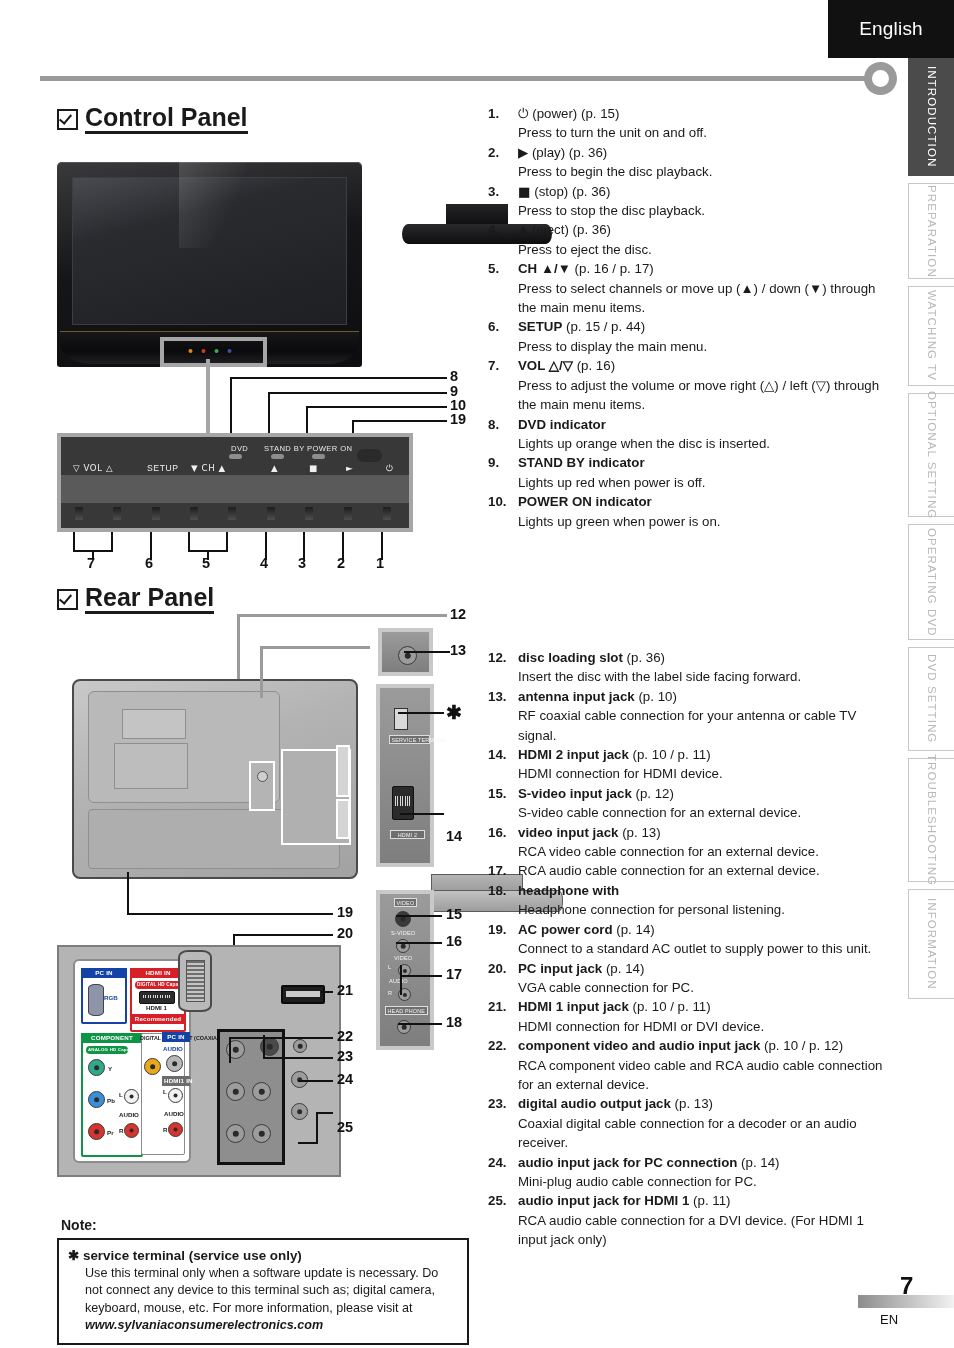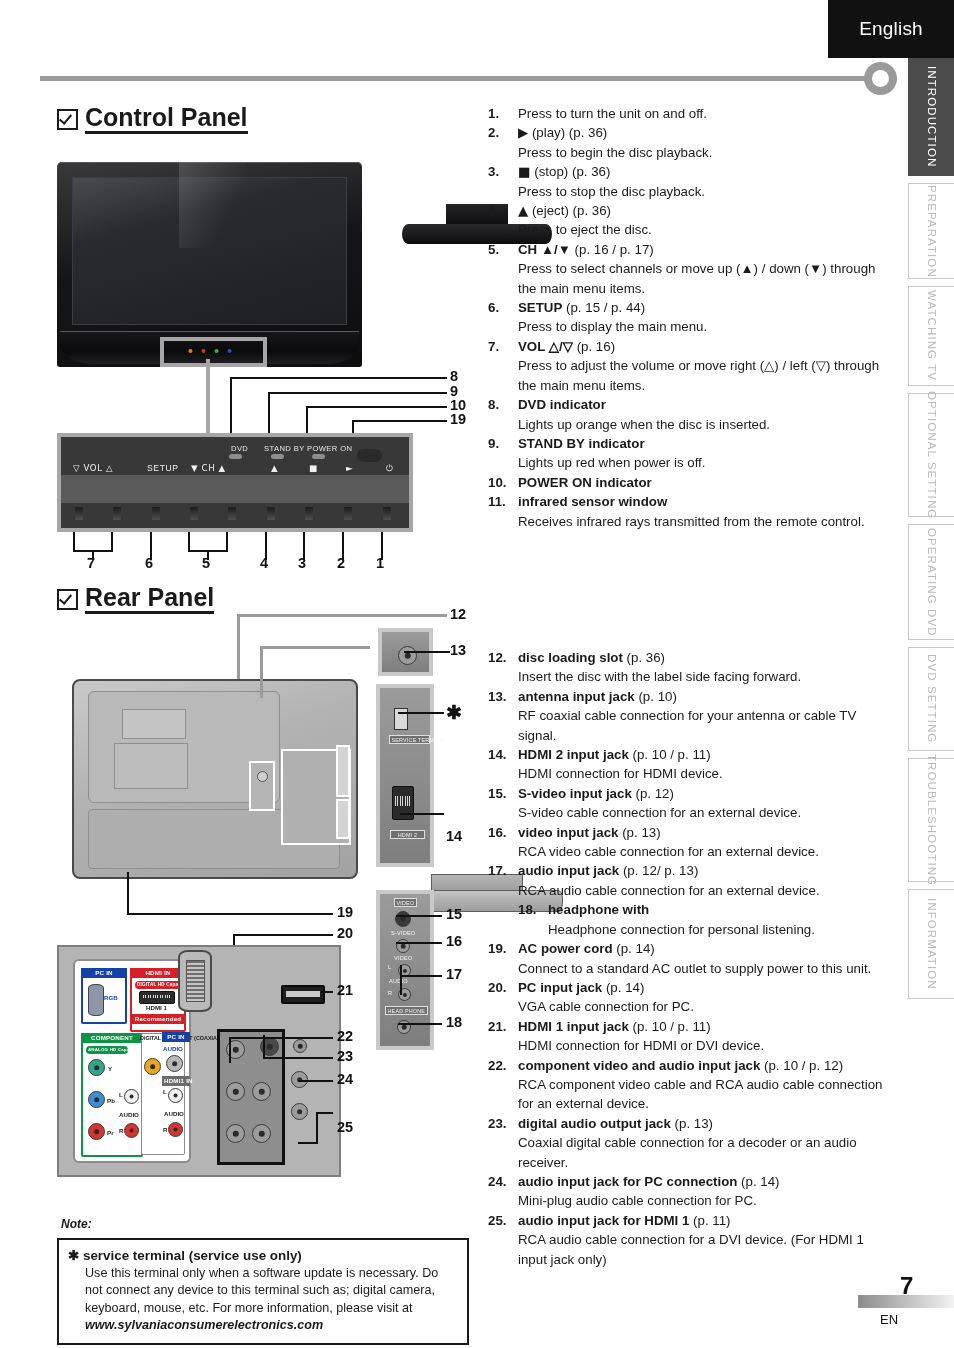--- a/index.html
+++ b/index.html
@@ -127,23 +127,22 @@
     text-align: left;
   }
   .spec-body { flex: 1; }
   .spec-title-l { font-weight: bold; }
   .spec-desc { display: block; }
   .ico { font-family: "DejaVu Sans", sans-serif; }
 
   
   .note-label {
     position: absolute;
-    font-size: 12px;
+    font-size: 14px;
     font-weight: bold;
-    font-style: italic;
   }
   .note-box {
     position: absolute;
     box-sizing: border-box;
     border: 2px solid #1a1a1a;
     padding: 7px 9px 9px 9px;
     font-size: 12.6px;
     line-height: 17.2px;
   }
   .note-head {
@@ -830,20 +829,21 @@
 
 <div class="cline" style="left:316px; top:1112px; width:17px; height:2px;"></div>
 <div class="cline" style="left:316px; top:1112px; width:2px; height:32px;"></div>
 <div class="cline" style="left:298px; top:1142px; width:20px; height:2px;"></div>
 <div class="cnum" style="left:337px; top:1119px;">25</div>
 
 <div class="spec-list" id="spec1" style="left:488px; top:104px; width:400px;">
     <div class="spec-item">
       <div class="spec-num" style="width: 30px;">1.</div>
       <div class="spec-body">
+        <div><span class="ico">⏻</span><span> (power) (p. 15)</span></div>
         <div class="spec-desc">Press to turn the unit on and off.</div>
       </div>
     </div>
     <div class="spec-item">
       <div class="spec-num" style="width: 30px;">2.</div>
       <div class="spec-body">
         <div><span class="ico">▶</span><span> (play) (p. 36)</span></div>
         <div class="spec-desc">Press to begin the disc playback.</div>
       </div>
     </div>
@@ -893,27 +893,21 @@
       <div class="spec-num" style="width: 30px;">9.</div>
       <div class="spec-body">
         <div><span class="spec-title-l">STAND BY indicator</span></div>
         <div class="spec-desc">Lights up red when power is off.</div>
       </div>
     </div>
     <div class="spec-item">
       <div class="spec-num" style="width: 30px;">10.</div>
       <div class="spec-body">
         <div><span class="spec-title-l">POWER ON indicator</span></div>
-      </div>
-    </div>
-    <div class="spec-item">
-      <div class="spec-num" style="width: 30px;">11.</div>
-      <div class="spec-body">
-        <div><span class="spec-title-l">infrared sensor window</span></div>
-        <div class="spec-desc">Receives infrared rays transmitted from the remote control.</div>
+        <div class="spec-desc">Lights up green when power is on.</div>
       </div>
     </div>
   </div>
 <div class="spec-list" id="spec2" style="left:488px; top:648px; width:404px;">
     <div class="spec-item">
       <div class="spec-num" style="width: 30px;">12.</div>
       <div class="spec-body">
         <div><span class="spec-title-l">disc loading slot</span><span> (p. 36)</span></div>
         <div class="spec-desc">Insert the disc with the label side facing forward.</div>
       </div>
@@ -942,26 +936,25 @@
     <div class="spec-item">
       <div class="spec-num" style="width: 30px;">16.</div>
       <div class="spec-body">
         <div><span class="spec-title-l">video input jack</span><span> (p. 13)</span></div>
         <div class="spec-desc">RCA video cable connection for an external device.</div>
       </div>
     </div>
     <div class="spec-item">
       <div class="spec-num" style="width: 30px;">17.</div>
       <div class="spec-body">
-        <div><span class="spec-title-l">audio input jack</span><span> (p. 12/ p. 13)</span></div>
         <div class="spec-desc">RCA audio cable connection for an external device.</div>
       </div>
     </div>
     <div class="spec-item">
-      <div class="spec-num" style="width: 30px; margin-left: 30px;">18.</div>
+      <div class="spec-num" style="width: 30px;">18.</div>
       <div class="spec-body">
         <div><span class="spec-title-l">headphone with</span></div>
         <div class="spec-desc">Headphone connection for personal listening.</div>
       </div>
     </div>
     <div class="spec-item">
       <div class="spec-num" style="width: 30px;">19.</div>
       <div class="spec-body">
         <div><span class="spec-title-l">AC power cord</span><span> (p. 14)</span></div>
         <div class="spec-desc">Connect to a standard AC outlet to supply power to this unit.</div>

